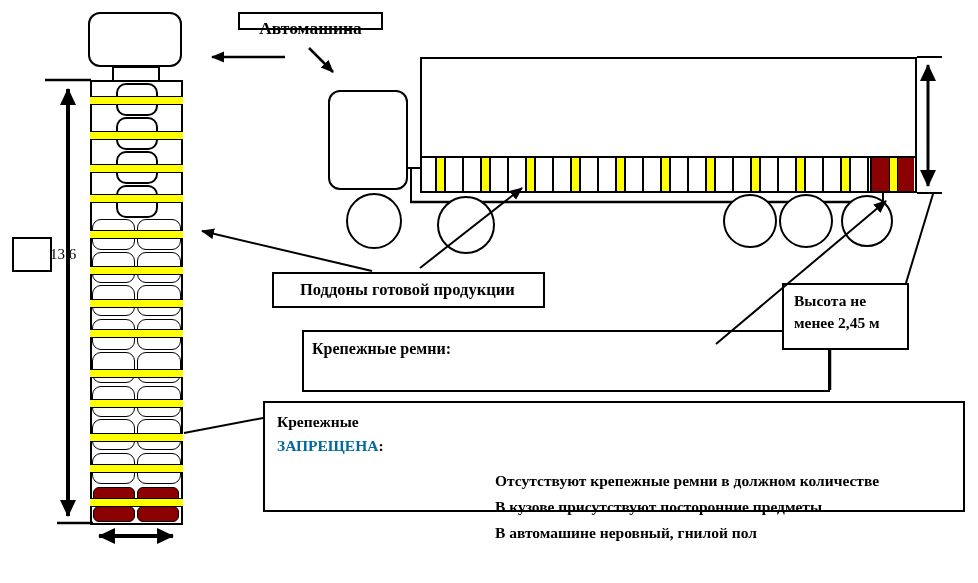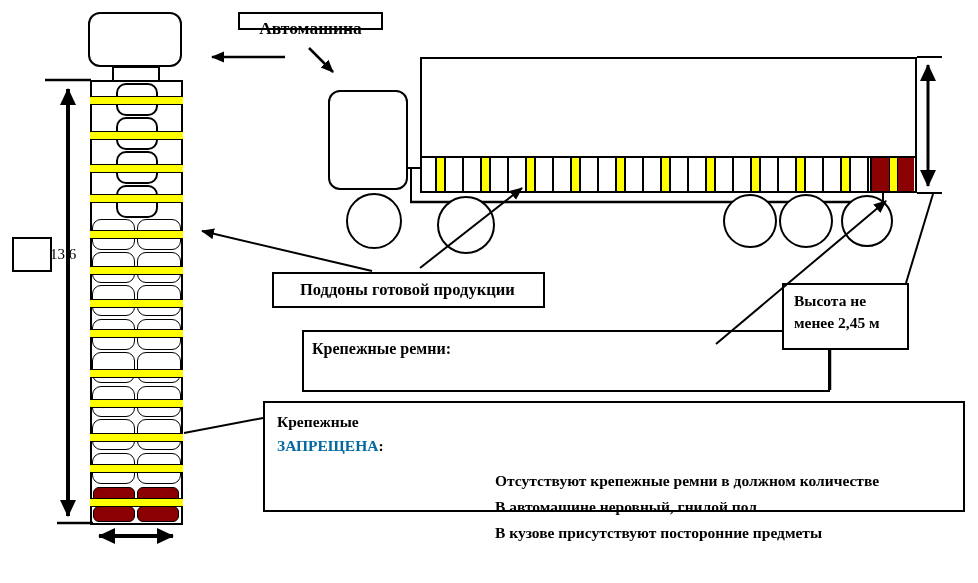--- a/index.html
+++ b/index.html
@@ -158,22 +158,22 @@
     <span>Высота не менее 2,45 м</span>
   </div>
 
   <div class="box loading-box z3">
     <div class="loading-left">
       <div>Крепежные</div>
       <div><span class="red">ЗАПРЕЩЕНА</span><span>:</span></div>
     </div>
     <div class="reasons">
       <div>Отсутствуют крепежные ремни в должном количестве</div>
+      <div>В кузове присутствуют посторонние предметы</div>
       <div>В автомашине неровный, гнилой пол</div>
-      <div>В кузове присутствуют посторонние предметы</div>
     </div>
   </div>
 
   <svg class="layer z5" viewBox="0 0 978 583">
     <defs>
       <marker id="ah" markerUnits="userSpaceOnUse" markerWidth="14" markerHeight="12" refX="12" refY="5.5" orient="auto-start-reverse">
         <path class="ah" d="M0,0 L13,5.5 L0,11 Z"></path>
       </marker>
       <marker id="ahBig" markerUnits="userSpaceOnUse" markerWidth="20" markerHeight="17" refX="16" refY="8" orient="auto-start-reverse">
         <path class="ah" d="M0,0 L17,8 L0,16 Z"></path>

